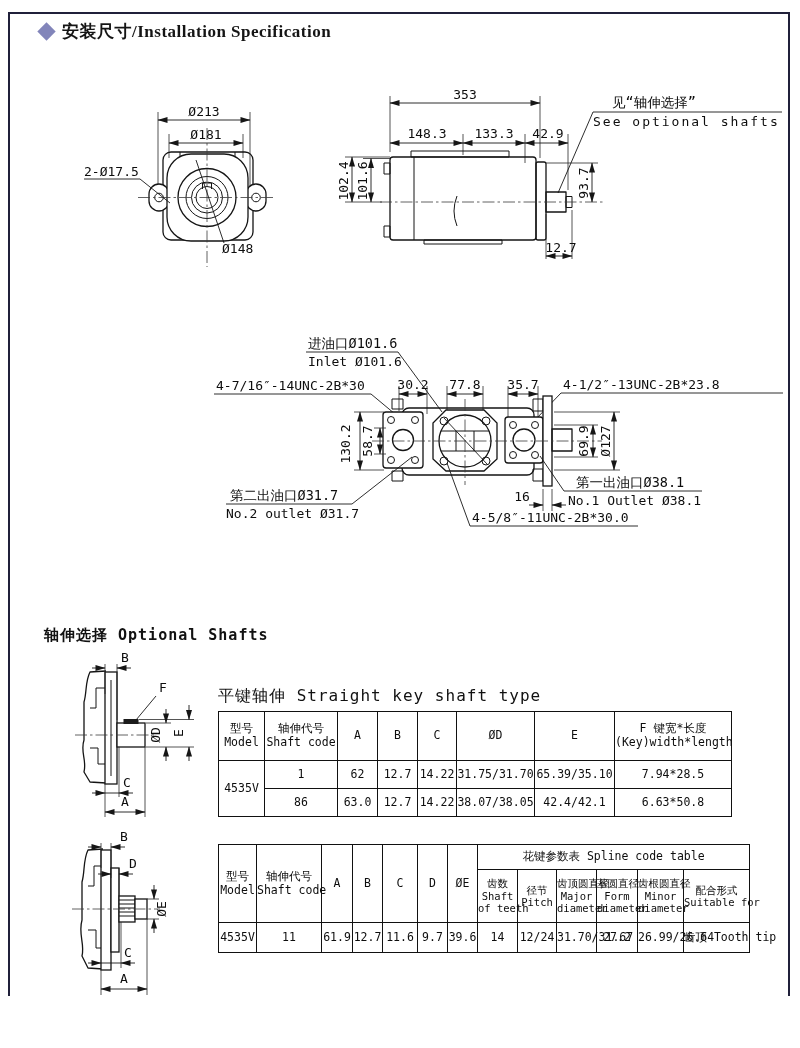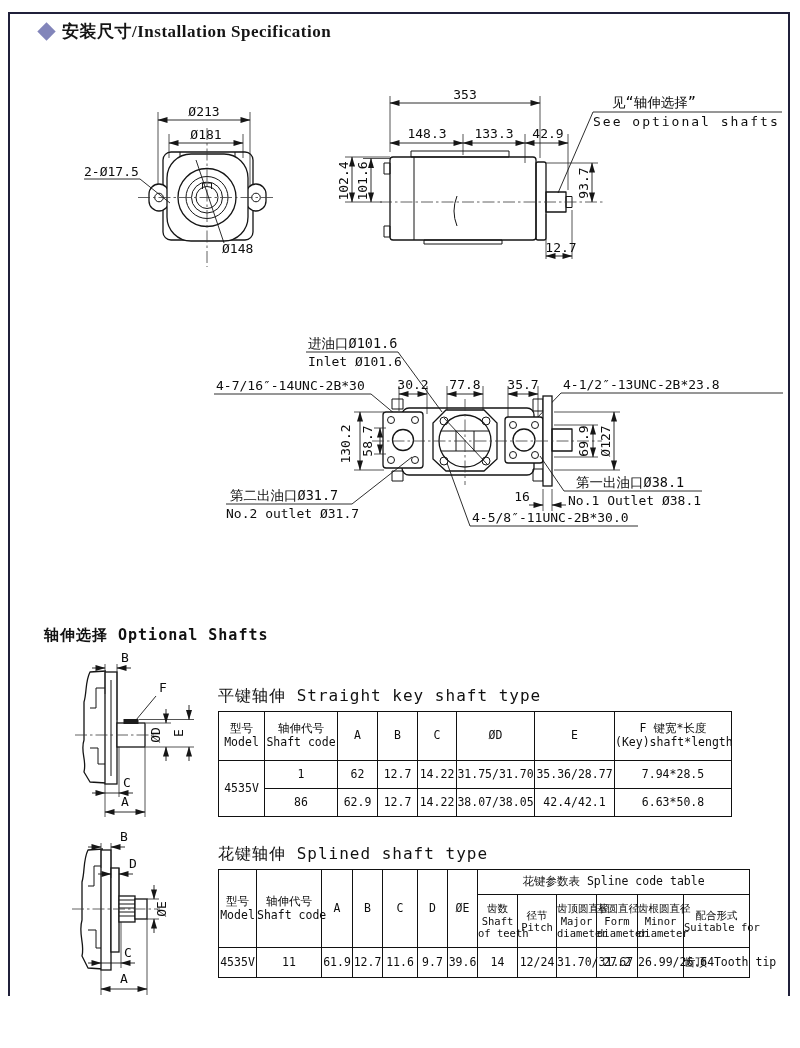--- a/index.html
+++ b/index.html
@@ -353,48 +353,47 @@
           <div>轴伸代号</div>
               <div>Shaft code</div>
             </td>
         <td>A</td>
         <td>B</td>
         <td>C</td>
         <td>ØD</td>
         <td>E</td>
         <td>
           <div>F 键宽*长度</div>
-              <div>(Key)shaft*length</div>
+              <div>(Key)width*length</div>
             </td>
       </tr>
       <tr class="r1t">
         <td rowspan="2">4535V</td>
         <td>1</td>
         <td>62</td>
         <td>12.7</td>
         <td>14.22</td>
         <td>31.75/31.70</td>
-        <td>35.36/28.77</td>
+        <td>65.39/35.10</td>
         <td>7.94*28.5</td>
       </tr>
       <tr class="r1t">
         <td>86</td>
-        <td>62.9</td>
+        <td>63.0</td>
         <td>12.7</td>
         <td>14.22</td>
         <td>38.07/38.05</td>
         <td>42.4/42.1</td>
         <td>6.63*50.8</td>
       </tr>
     </tbody>
       </table>
   </div>
 
   <div class="abs" style="left:218px;top:844px">
-    <div class="tbl-title">花键轴伸 Splined shaft type</div>
     <table class="spec" style="width:531px">
       <colgroup>
         <col style="width:38px">
           <col style="width:65px">
           <col style="width:31px">
           <col style="width:30px">
         <col style="width:35px">
           <col style="width:30px">
           <col style="width:30px">
           <col style="width:40px">

